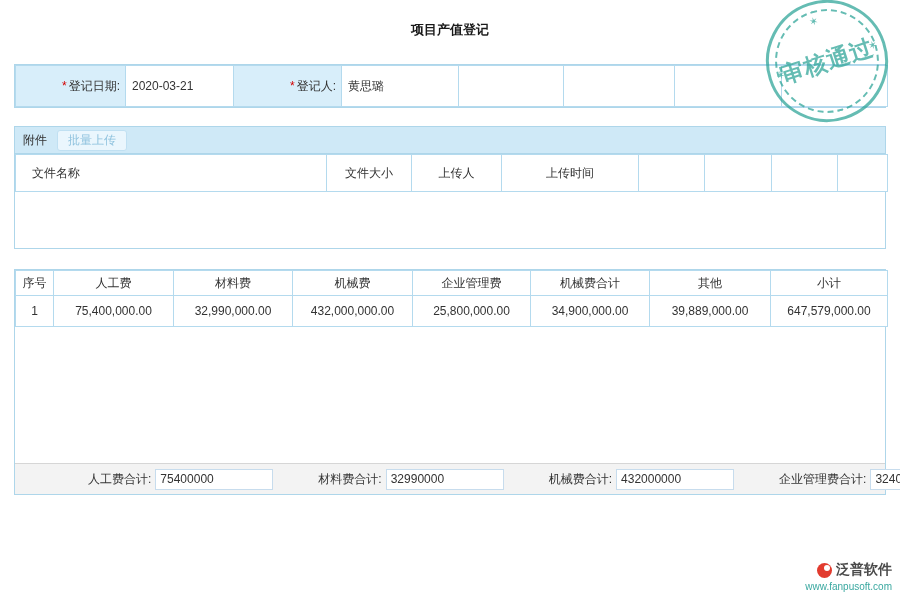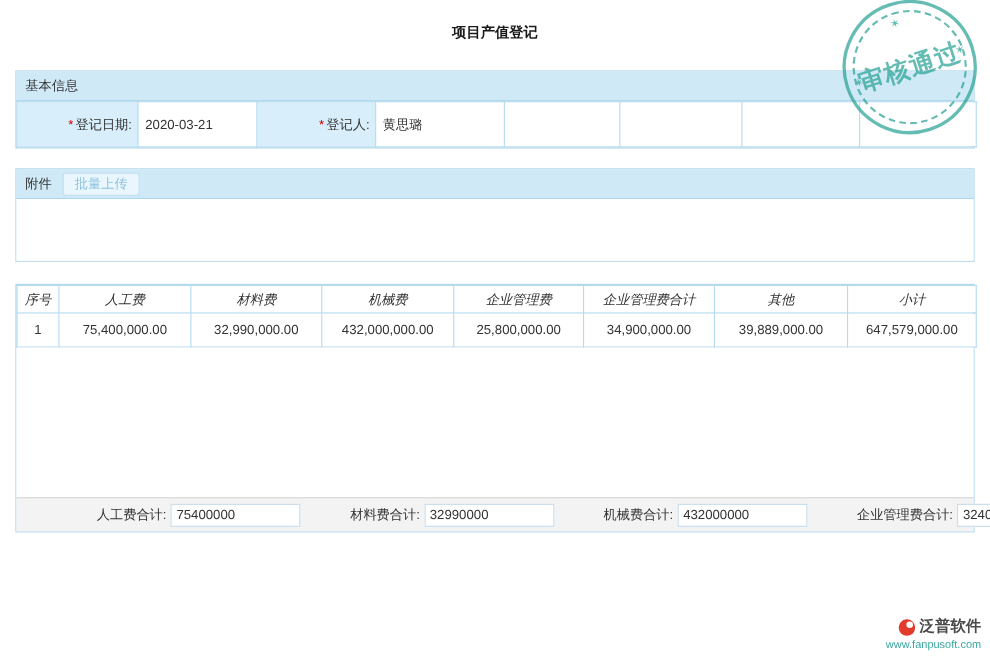--- a/index.html
+++ b/index.html
@@ -44,21 +44,21 @@
   td,th{border:1px solid #b4daee;font-size:12px;font-weight:normal;overflow:hidden;}
   .info-table td.label{background:#d8eefa;text-align:right;padding:4px 5px 4px 2px;}
   .info-table td.value{background:#fff;text-align:left;padding:4px 6px;}
   .info-table tr.tall td{height:50px;}
   .info-table tr.short td{height:32px;}
   .req{color:#d40000;margin-right:2px;}
   a.proj-link{color:#1e66b0;text-decoration:underline;cursor:pointer;}
   .attach-table th{height:34px;background:#fff;text-align:center;}
   .attach-table th.first{text-align:left;padding-left:16px;}
   .attach-empty{height:56px;background:#fff;}
-  .detail-table th{height:22px;background:#fff;text-align:center;font-style:italic;}
+  .detail-table th{height:22px;background:#fff;text-align:center;}
   .detail-table td{height:28px;background:#fff;text-align:center;}
   .detail-empty{height:136px;background:#fff;}
   
   .totals{display:flex;align-items:center;height:30px;background:#f3f3f3;
     border-top:1px solid #d6d6d6;padding-left:30px;}
   .tg{flex:1;display:flex;align-items:center;justify-content:flex-end;padding-right:2px;}
   .t-label{margin-right:4px;white-space:nowrap;margin-left:43px;}
   .t-box{width:108px;height:19px;line-height:19px;background:#fff;
     border:1px solid #c7dced;padding:0 4px;font-size:12px;text-align:left;}
   
@@ -79,23 +79,20 @@
   <div class="stamp-dash"></div>
   <span class="stamp-star s1">✶</span>
   <span class="stamp-star s2">✶</span>
   <span class="stamp-star s3">✶</span>
   <div class="stamp-text">审核通过</div>
 </div>
 
 <div class="content">
 
   <section class="panel">
-    <div class="panel-header">
-      <span>基本信息</span>
-    </div>
     <table class="info-table">
       <colgroup>
         <col style="width:110px">
           <col style="width:108px">
         <col style="width:108px">
           <col style="width:117px">
         <col style="width:105px">
           <col style="width:111px">
         <col style="width:107px">
           <col style="width:106px">
@@ -119,20 +116,44 @@
       </table>
   </section>
 
   <div class="sec-gap1"></div>
 
   <section class="panel">
     <div class="panel-header">
       <span>附件</span>
       <button class="btn btn-upload">批量上传</button>
     </div>
+    <table class="attach-table">
+      <colgroup>
+        <col style="width:311px">
+          <col style="width:85px">
+          <col style="width:90px">
+          <col style="width:137px">
+        <col style="width:66px">
+          <col style="width:67px">
+          <col style="width:66px">
+          <col style="width:50px">
+      </colgroup>
+      <tbody>
+          <tr>
+        <th class="first">文件名称</th>
+        <th>文件大小</th>
+        <th>上传人</th>
+        <th>上传时间</th>
+        <th></th>
+        <th></th>
+        <th></th>
+        <th></th>
+      </tr>
+    </tbody>
+      </table>
     <div class="attach-empty"></div>
   </section>
 
   <div class="sec-gap2"></div>
 
   <section class="panel">
     <table class="detail-table">
       <colgroup>
         <col style="width:38px">
           <col style="width:120px">
@@ -143,21 +164,21 @@
           <col style="width:121px">
           <col style="width:117px">
       </colgroup>
       <tbody>
           <tr>
         <th>序号</th>
         <th>人工费</th>
         <th>材料费</th>
         <th>机械费</th>
         <th>企业管理费</th>
-        <th>企业管理费合计</th>
+        <th>机械费合计</th>
         <th>其他</th>
         <th>小计</th>
       </tr>
       <tr>
         <td>1</td>
         <td>75,400,000.00</td>
         <td>32,990,000.00</td>
         <td>432,000,000.00</td>
         <td>25,800,000.00</td>
         <td>34,900,000.00</td>

